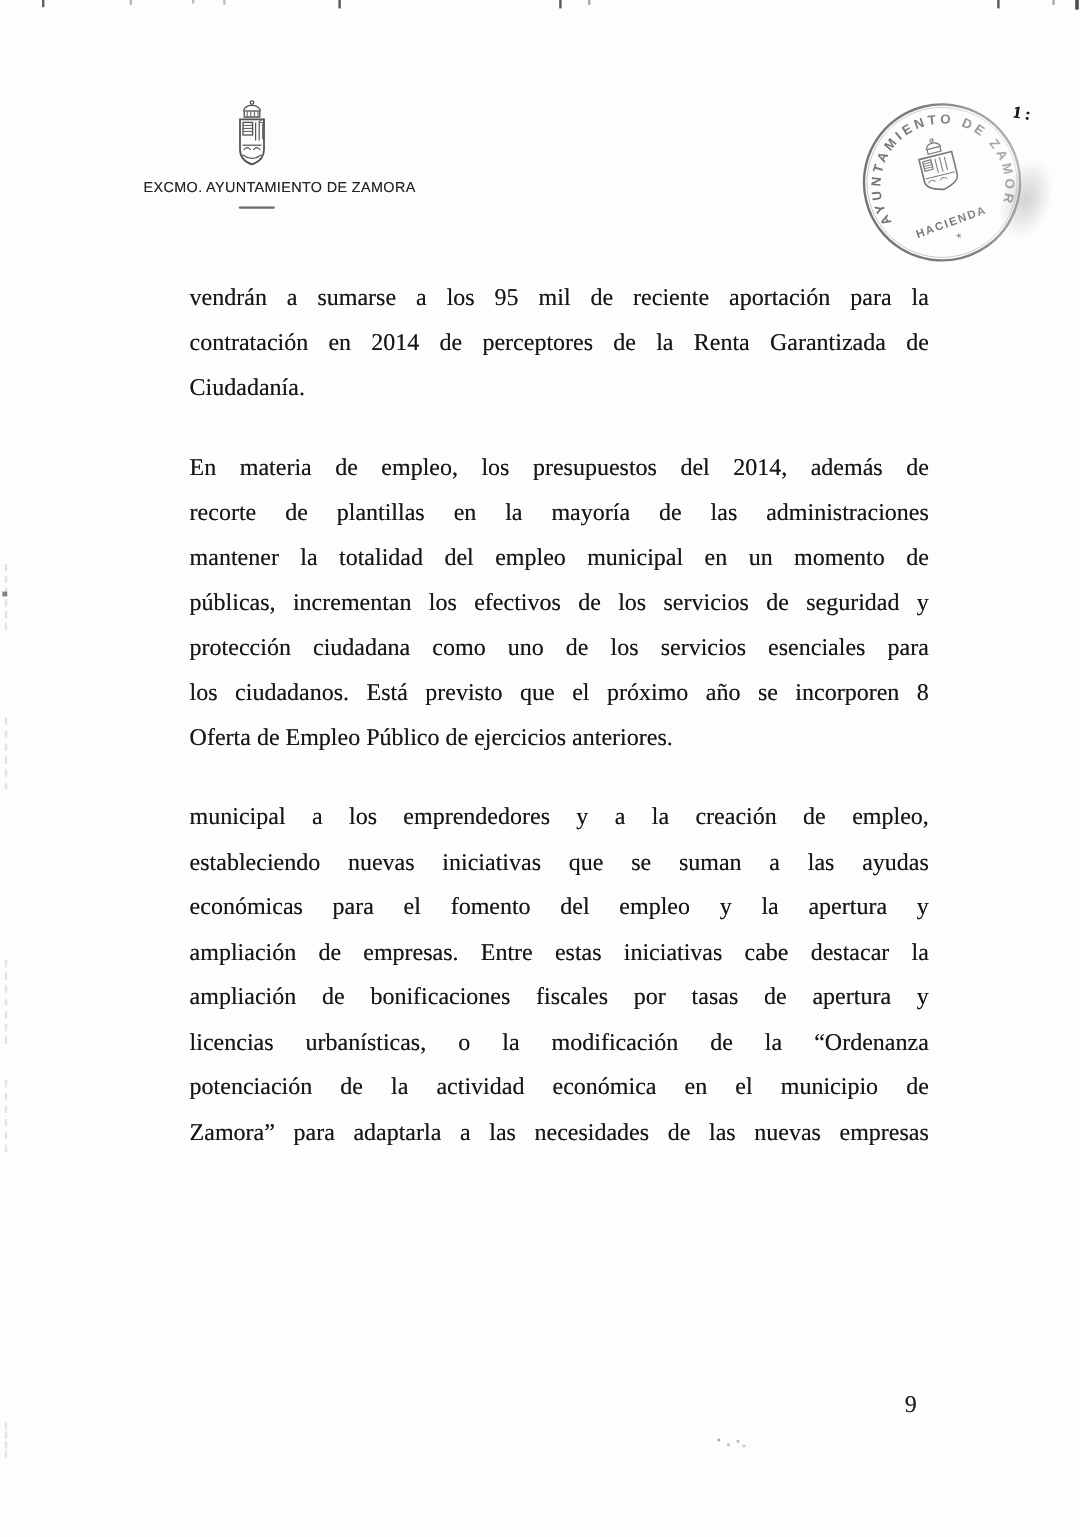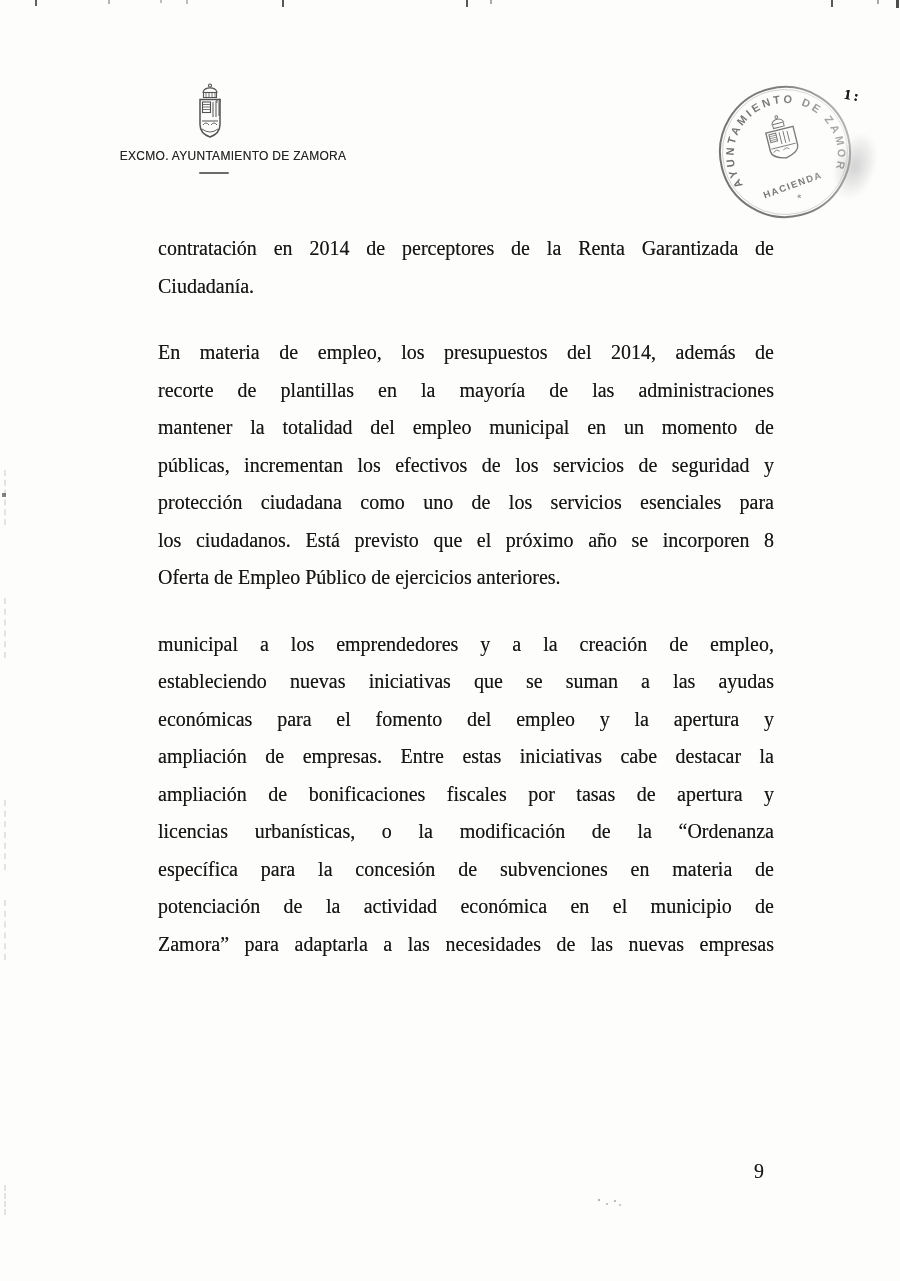--- a/index.html
+++ b/index.html
@@ -148,40 +148,40 @@
       </g>
       <text x="76" y="113" text-anchor="middle" transform="rotate(-6 76 113)" font-family="Liberation Sans, sans-serif" font-size="9.5" letter-spacing="1.5" font-weight="bold" fill="#4a4a4a">HACIENDA</text>
       <text x="79" y="128" text-anchor="middle" font-family="Liberation Sans, sans-serif" font-size="11" fill="#4a4a4a">*</text>
     </g>
   </svg>
 
   <div class="corner-mark">1:</div>
 
   <main class="body-col">
       <div class="para">
+        <div class="line">vendrán a sumarse a los 95 mil de reciente aportación para la</div>
         <div class="line">contratación en 2014 de perceptores de la Renta Garantizada de</div>
         <div class="line last">Ciudadanía.</div>
       </div>
       <div class="para">
         <div class="line">En materia de empleo, los presupuestos del 2014, además de</div>
         <div class="line">recorte de plantillas en la mayoría de las administraciones</div>
         <div class="line">mantener la totalidad del empleo municipal en un momento de</div>
         <div class="line">públicas, incrementan los efectivos de los servicios de seguridad y</div>
         <div class="line">protección ciudadana como uno de los servicios esenciales para</div>
         <div class="line">los ciudadanos. Está previsto que el próximo año se incorporen 8</div>
         <div class="line last">Oferta de Empleo Público de ejercicios anteriores.</div>
       </div>
       <div class="para">
         <div class="line">municipal a los emprendedores y a la creación de empleo,</div>
         <div class="line">estableciendo nuevas iniciativas que se suman a las ayudas</div>
         <div class="line">económicas para el fomento del empleo y la apertura y</div>
         <div class="line">ampliación de empresas. Entre estas iniciativas cabe destacar la</div>
         <div class="line">ampliación de bonificaciones fiscales por tasas de apertura y</div>
         <div class="line">licencias urbanísticas, o la modificación de la “Ordenanza</div>
-        <div class="line">específica para la concesión de subvenciones en materia de</div>
         <div class="line">potenciación de la actividad económica en el municipio de</div>
         <div class="line">Zamora” para adaptarla a las necesidades de las nuevas empresas</div>
       </div>
     </main>
 
   <i class="bottom-dots"></i>
 
   <div class="page-number">9</div>
 
 </div>

